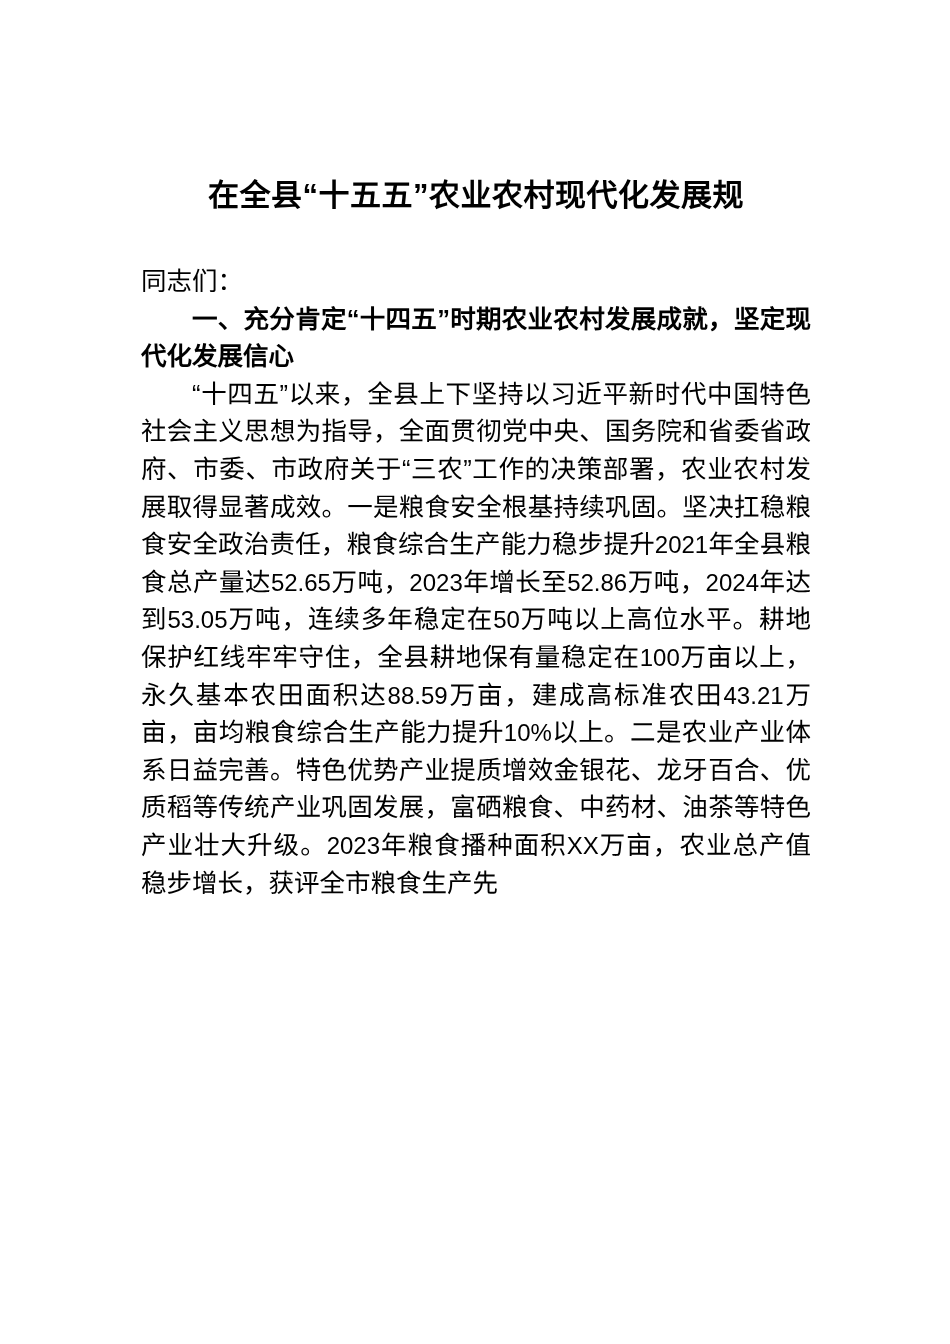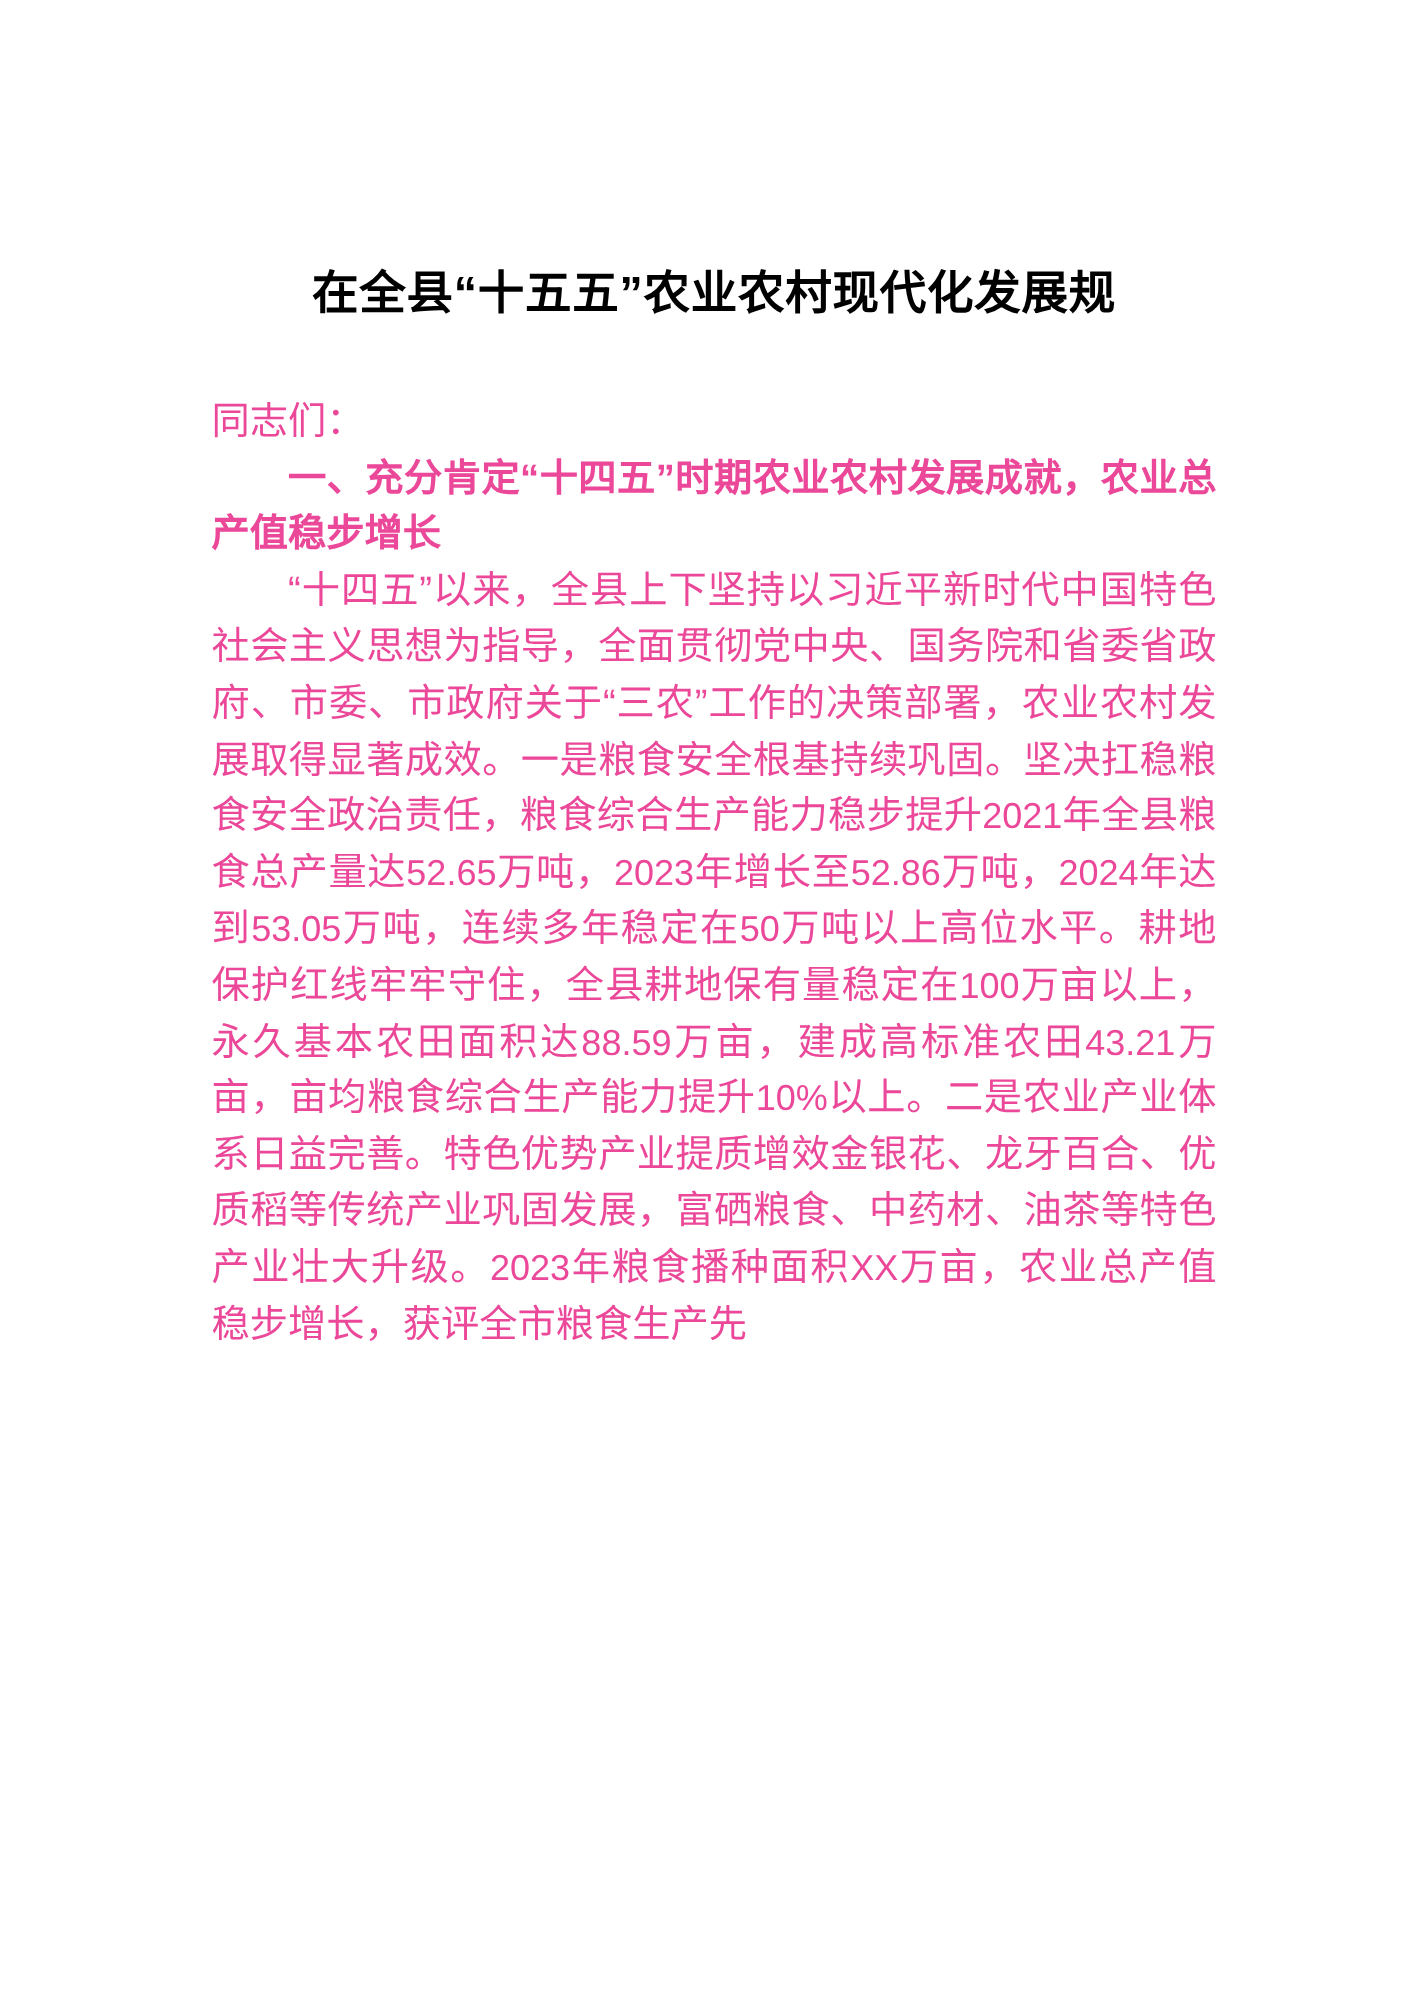--- a/index.html
+++ b/index.html
@@ -48,21 +48,21 @@
 
   
   .para {
     margin: 0;
     font-size: 25.5px;
     line-height: 37.6px;
     text-align: justify;
     text-justify: inter-ideograph;
     letter-spacing: 0px;
     font-weight: 400;
-    color: #ec4899;
+    color: #000000;
     word-break: break-all;
   }
   .para.indent {
     text-indent: 2em;
   }
   .para.first {
     margin-top: 40px;
   }
   .para.heading {
     font-weight: 700;
@@ -94,21 +94,21 @@
 
   <div class="doc-body">
 
     <h1 class="doc-title">
       <span class="t-line">在全县“十五五”农业农村现代化发展规</span>
     </h1>
 
     <p class="para first">同志们：</p>
 
 
-    <p class="para indent heading">一、充分肯定“十四五”时期农业农村发展成就，农业总产值稳步增长</p>
+    <p class="para indent heading">一、充分肯定“十四五”时期农业农村发展成就，坚定现代化发展信心</p>
 
     <p class="para indent">“十四五”以来，全县上下坚持以习近平新时代中国特色社会主义思想为指导，全面贯彻党中央、国务院和省委省政府、市委、市政府关于“三农”工作的决策部署，农业农村发展取得显著成效。一是粮食安全根基持续巩固。坚决扛稳粮食安全政治责任，粮食综合生产能力稳步提升<span class="num">2021</span>年全县粮食总产量达<span class="num">52.65</span>万吨，<span class="num">2023</span>年增长至<span class="num">52.86</span>万吨，<span class="num">2024</span>年达到<span class="num">53.05</span>万吨，连续多年稳定在<span class="num">50</span>万吨以上高位水平。耕地保护红线牢牢守住，全县耕地保有量稳定在<span class="num">100</span>万亩以上，永久基本农田面积达<span class="num">88.59</span>万亩，建成高标准农田<span class="num">43.21</span>万亩，亩均粮食综合生产能力提升<span class="num">10%</span>以上。二是农业产业体系日益完善。特色优势产业提质增效金银花、龙牙百合、优质稻等传统产业巩固发展，富硒粮食、中药材、油茶等特色产业壮大升级。<span class="num">2023</span>年粮食播种面积<span class="num">XX</span>万亩，农业总产值稳步增长，获评全市粮食生产先</p>
 
   </div>
 
   <div class="page-number">1</div>
 
 </div>
 
 </body></html>

